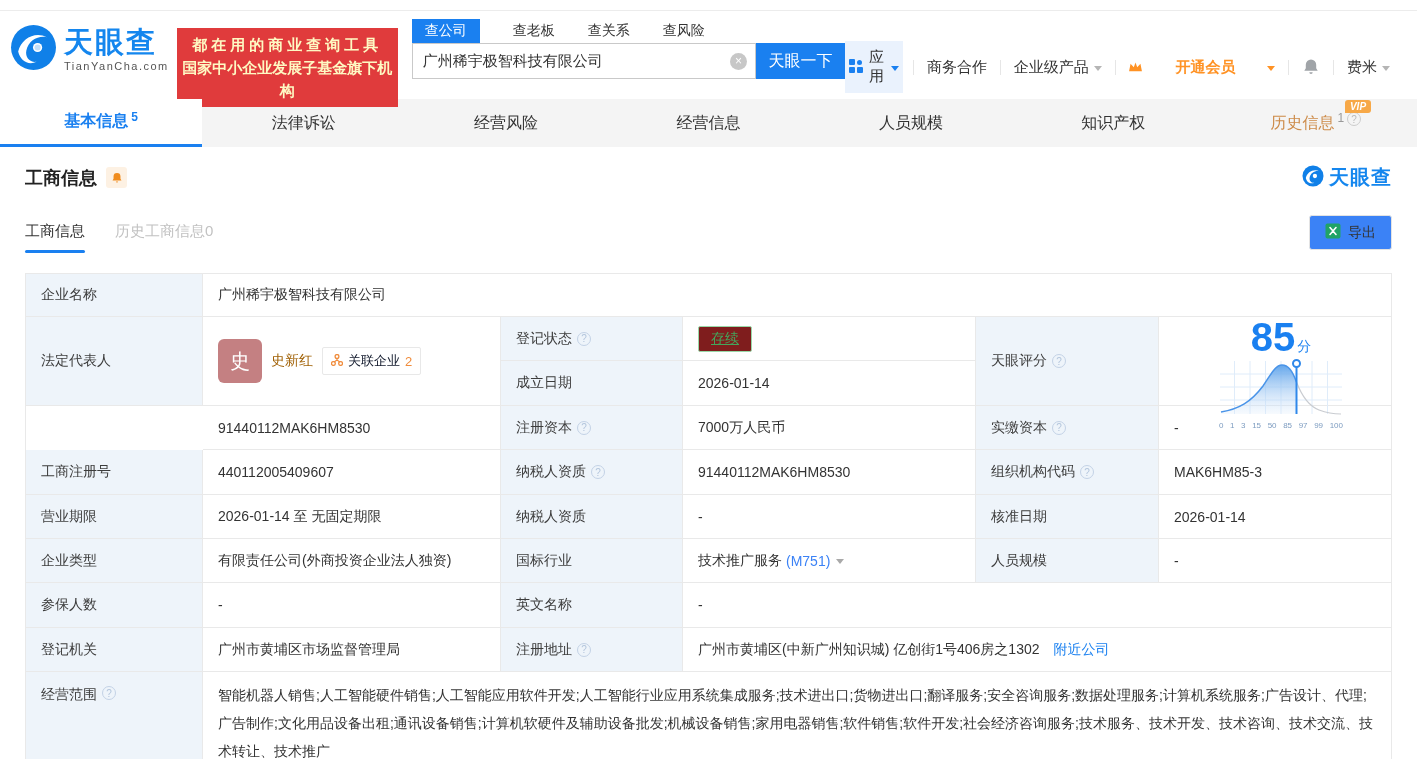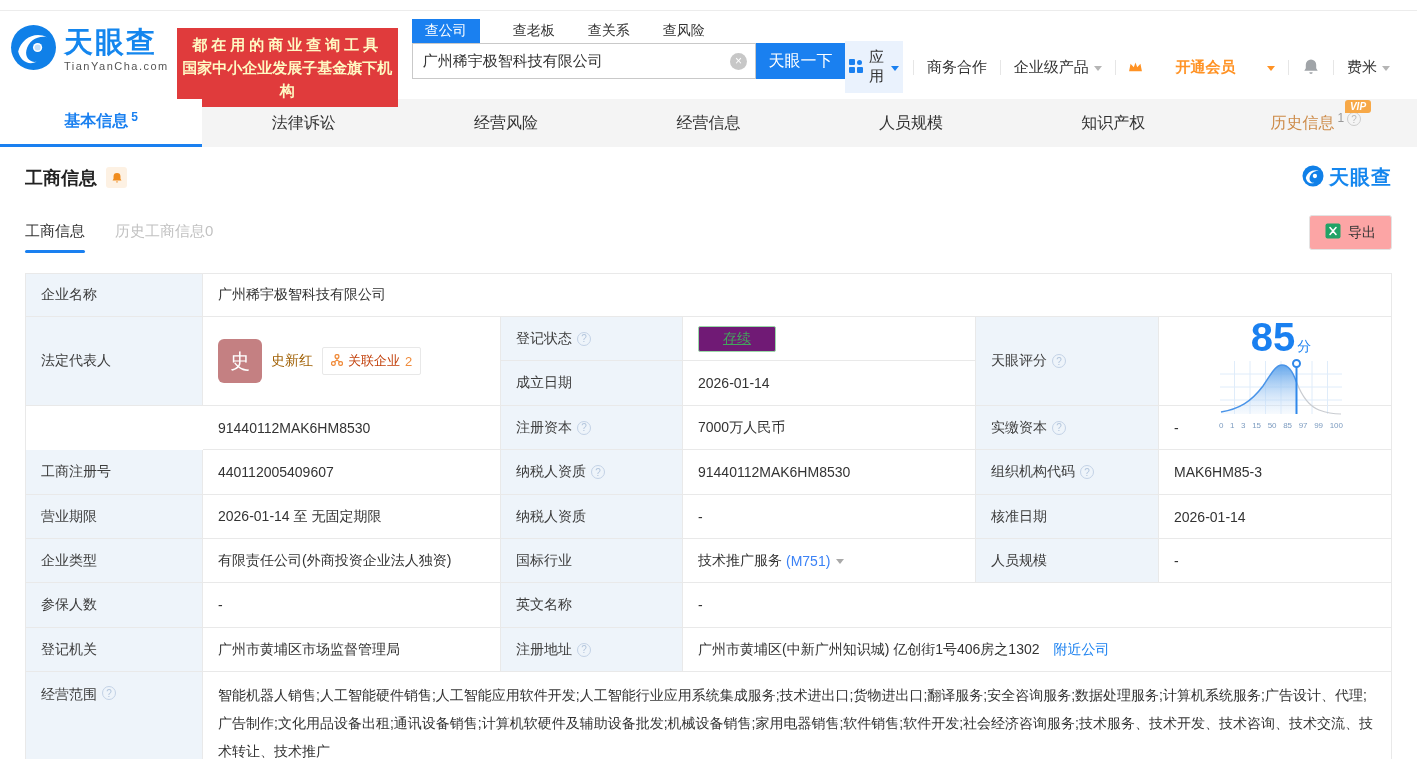--- a/index.html
+++ b/index.html
@@ -52,34 +52,34 @@
   .content { padding:0 25px; }
   .section-head { display:flex; align-items:center; margin-top:17px; }
   .section-title { font-size:18px; font-weight:bold; color:#222; }
   .bell-badge { width:21px; height:21px; background:#fdf1e3; border-radius:3px; margin-left:9px; display:flex; align-items:center; justify-content:center; }
   .watermark { margin-left:auto; display:flex; align-items:center; gap:5px; }
   .watermark .wm-text { font-size:20px; font-weight:bold; color:#1486ee; letter-spacing:1px; }
   .subtab-row { display:flex; align-items:center; margin-top:24px; }
   .subtab { font-size:15px; color:#333; margin-right:30px; padding-bottom:12px; position:relative; cursor:pointer; }
   .subtab.active::after { content:""; position:absolute; left:0; right:0; bottom:0; height:3px; background:#1a80f0; border-radius:2px; }
   .subtab.inactive { color:#c2c2c2; }
-  .export-btn { margin-left:auto; display:flex; align-items:center; gap:7px; border:1px solid #e3e3e3; background:#fca5a5; border-radius:3px; padding:7px 15px; font-size:14px; color:#333; cursor:pointer; margin-bottom:10px; font-family:inherit; }
+  .export-btn { margin-left:auto; display:flex; align-items:center; gap:7px; border:1px solid #e3e3e3; background:#3b82f6; border-radius:3px; padding:7px 15px; font-size:14px; color:#333; cursor:pointer; margin-bottom:10px; font-family:inherit; }
 
   
   .info-table { display:grid; grid-template-columns:177px 298px 182px 293px 183px 1fr; grid-template-rows:43px 44px 45px 44px 45px 44px 44px 45px 44px 92px; border:1px solid #e9e9e9; margin-top:13px; font-size:14px; }
   .cell { border-right:1px solid #e9e9e9; border-bottom:1px solid #e9e9e9; display:flex; align-items:center; padding:0 15px; min-width:0; }
   .cell.label { background:#eef4fa; color:#3c3c3c; gap:5px; }
   .br0 { border-right:none; } .bb0 { border-bottom:none; }
   .rep-cell { gap:9px; }
   .avatar { width:44px; height:44px; border-radius:6px; background:#c48082; color:#fff; font-size:20px; display:flex; align-items:center; justify-content:center; cursor:pointer; flex:0 0 auto; }
   .rep-name { color:#a16207; cursor:pointer; text-decoration:none; }
   .rel-badge { display:flex; align-items:center; gap:5px; border:1px solid #e8e8e8; border-radius:2px; padding:4px 8px; font-size:13px; cursor:pointer; }
-  .rel-text { color:#c2410c; }
+  .rel-text { color:#0f172a; }
   .rel-count { color:#f08c3c; }
-  .status-badge { background:#701a75; border:1px solid #9ad8a8; color:#43a65c; padding:3px 24px; border-radius:2px;text-decoration:underline; }
+  .status-badge { background:#7f1d1d; border:1px solid #9ad8a8; color:#43a65c; padding:3px 12px; border-radius:2px;text-decoration:underline; }
   .score-cell { justify-content:space-between; padding:0 10px 0 22px;flex-direction:column; }
   .score-num-wrap { display:flex; align-items:baseline; color:#1a80f0; }
   .score-num { font-size:40px; font-weight:bold; line-height:1; }
   .score-unit { font-size:14px; margin-left:2px; }
   .score-chart { width:124px; }
   .score-ticks { display:flex; justify-content:space-between; font-size:8px; color:#7d9cc0; margin-top:1px; }
   .ind-code { color:#3b82f6; margin-left:4px; }
   .ind-caret { margin-left:6px; border-top-color:#a9a9a9; }
   .addr-link { color:#1a80f0; cursor:pointer; text-decoration:none; margin-left:14px; white-space:nowrap; }
   .scope-cell { display:block; padding:9px 15px; line-height:28px; color:#333; }

